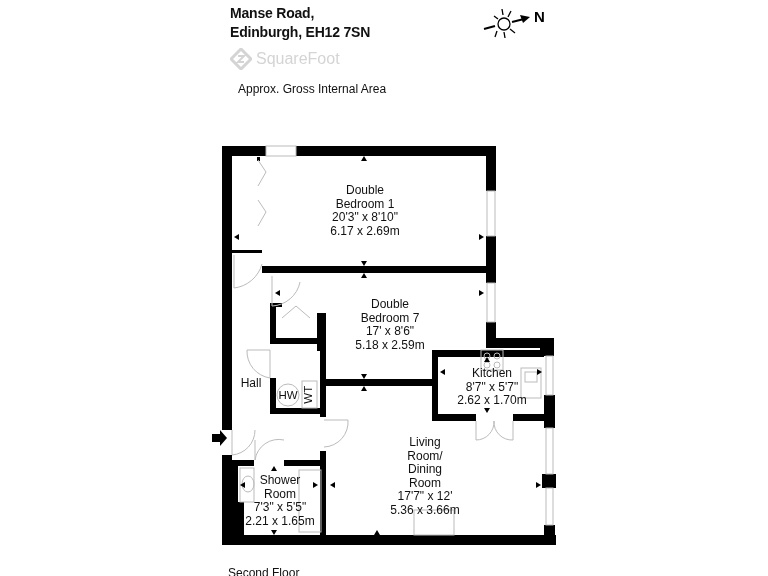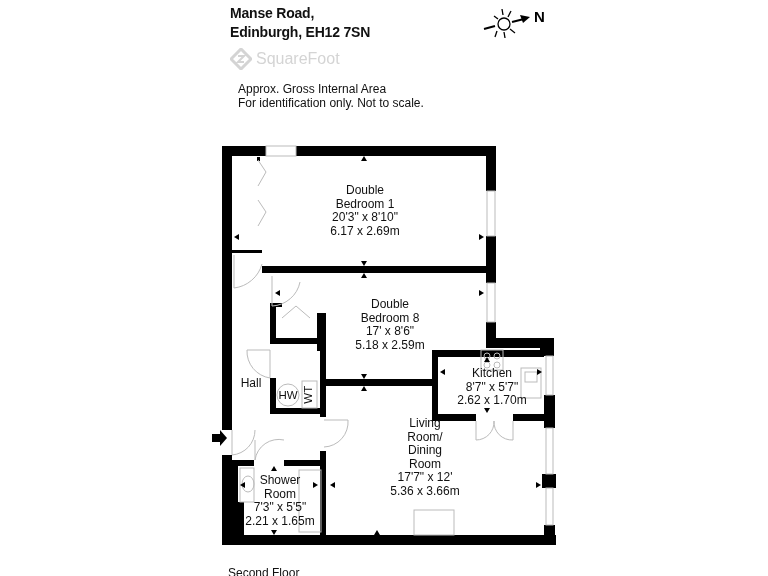--- a/index.html
+++ b/index.html
@@ -26,21 +26,20 @@
 <div class="logo">
   <svg width="22" height="22" viewBox="0 0 22 22">
     <path d="M11 1 L21 11 L11 21 L1 11 Z" fill="none" stroke="#d4d4d4" stroke-width="3"></path>
     <path d="M8 8 L14 8 L8 14 L14 14" fill="none" stroke="#d4d4d4" stroke-width="2"></path>
   </svg>
   <span class="logo-text">SquareFoot</span>
 </div>
 
 <div class="info">
   <div>Approx. Gross Internal Area</div>
-  <div>For identification only. Not to scale.</div>
 </div>
 
 <div class="compass">
   <svg width="80" height="40" viewBox="0 0 80 40">
     <circle cx="24" cy="20" r="6" fill="none" stroke="#000" stroke-width="1.3"></circle>
     <line x1="4" y1="25" x2="15" y2="22" stroke="#000" stroke-width="2"></line>
     <line x1="14" y1="12" x2="18" y2="15" stroke="#000" stroke-width="1.3"></line>
     <line x1="22" y1="5" x2="23" y2="11" stroke="#000" stroke-width="1.3"></line>
     <line x1="31" y1="7" x2="28" y2="13" stroke="#000" stroke-width="1.3"></line>
     <line x1="17" y1="27" x2="15" y2="33" stroke="#000" stroke-width="1.3"></line>
@@ -169,32 +168,32 @@
 
 <div class="room-label" style="left:365px; top:184px;">
   <span>Double</span>
   <span>Bedroom 1</span>
   <span>20'3" x 8'10"</span>
   <span>6.17 x 2.69m</span>
 </div>
 
 <div class="room-label" style="left:390px; top:298px;">
   <span>Double</span>
-  <span>Bedroom 8</span>
+  <span>Bedroom 7</span>
   <span>17' x 8'6"</span>
   <span>5.18 x 2.59m</span>
 </div>
 
 <div class="room-label" style="left:492px; top:367px;">
   <span>Kitchen</span>
   <span>8'7" x 5'7"</span>
   <span>2.62 x 1.70m</span>
 </div>
 
-<div class="room-label" style="left:425px; top:417px;">
+<div class="room-label" style="left:425px; top:436px;">
   <span>Living</span>
   <span>Room/</span>
   <span>Dining</span>
   <span>Room</span>
   <span>17'7" x 12'</span>
   <span>5.36 x 3.66m</span>
 </div>
 
 <div class="room-label" style="left:280px; top:474px;">
   <span>Shower</span>

